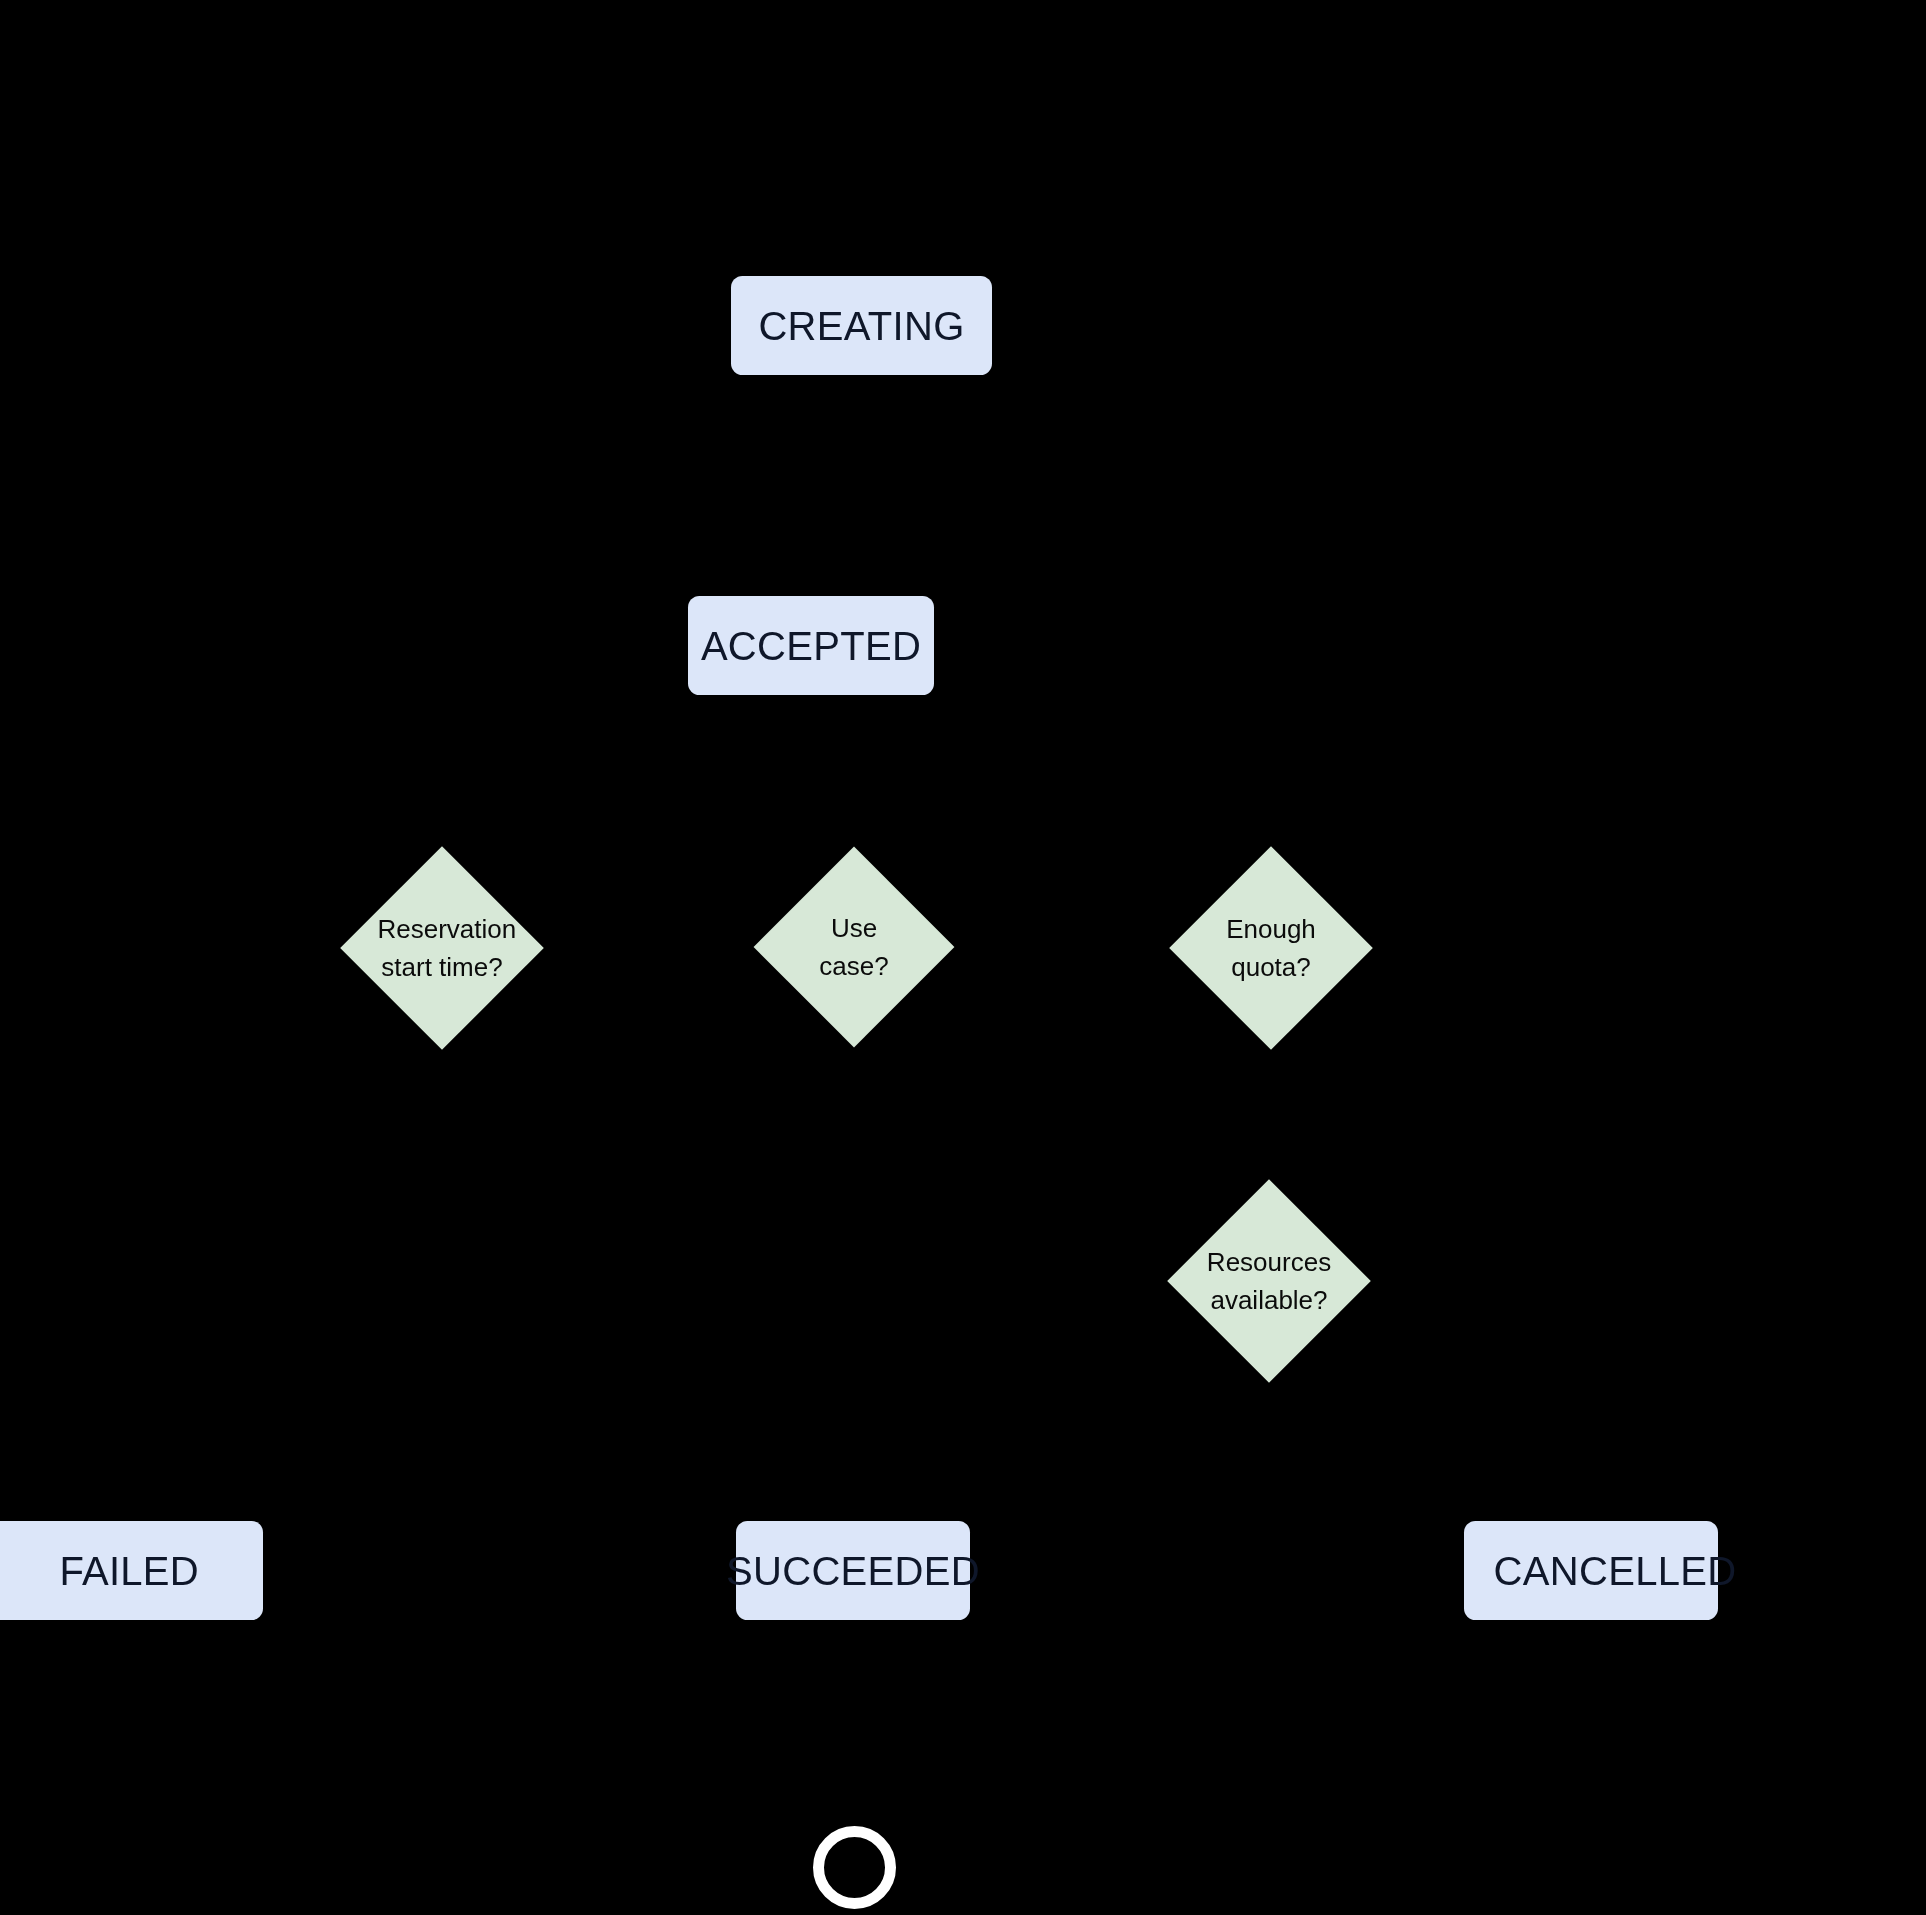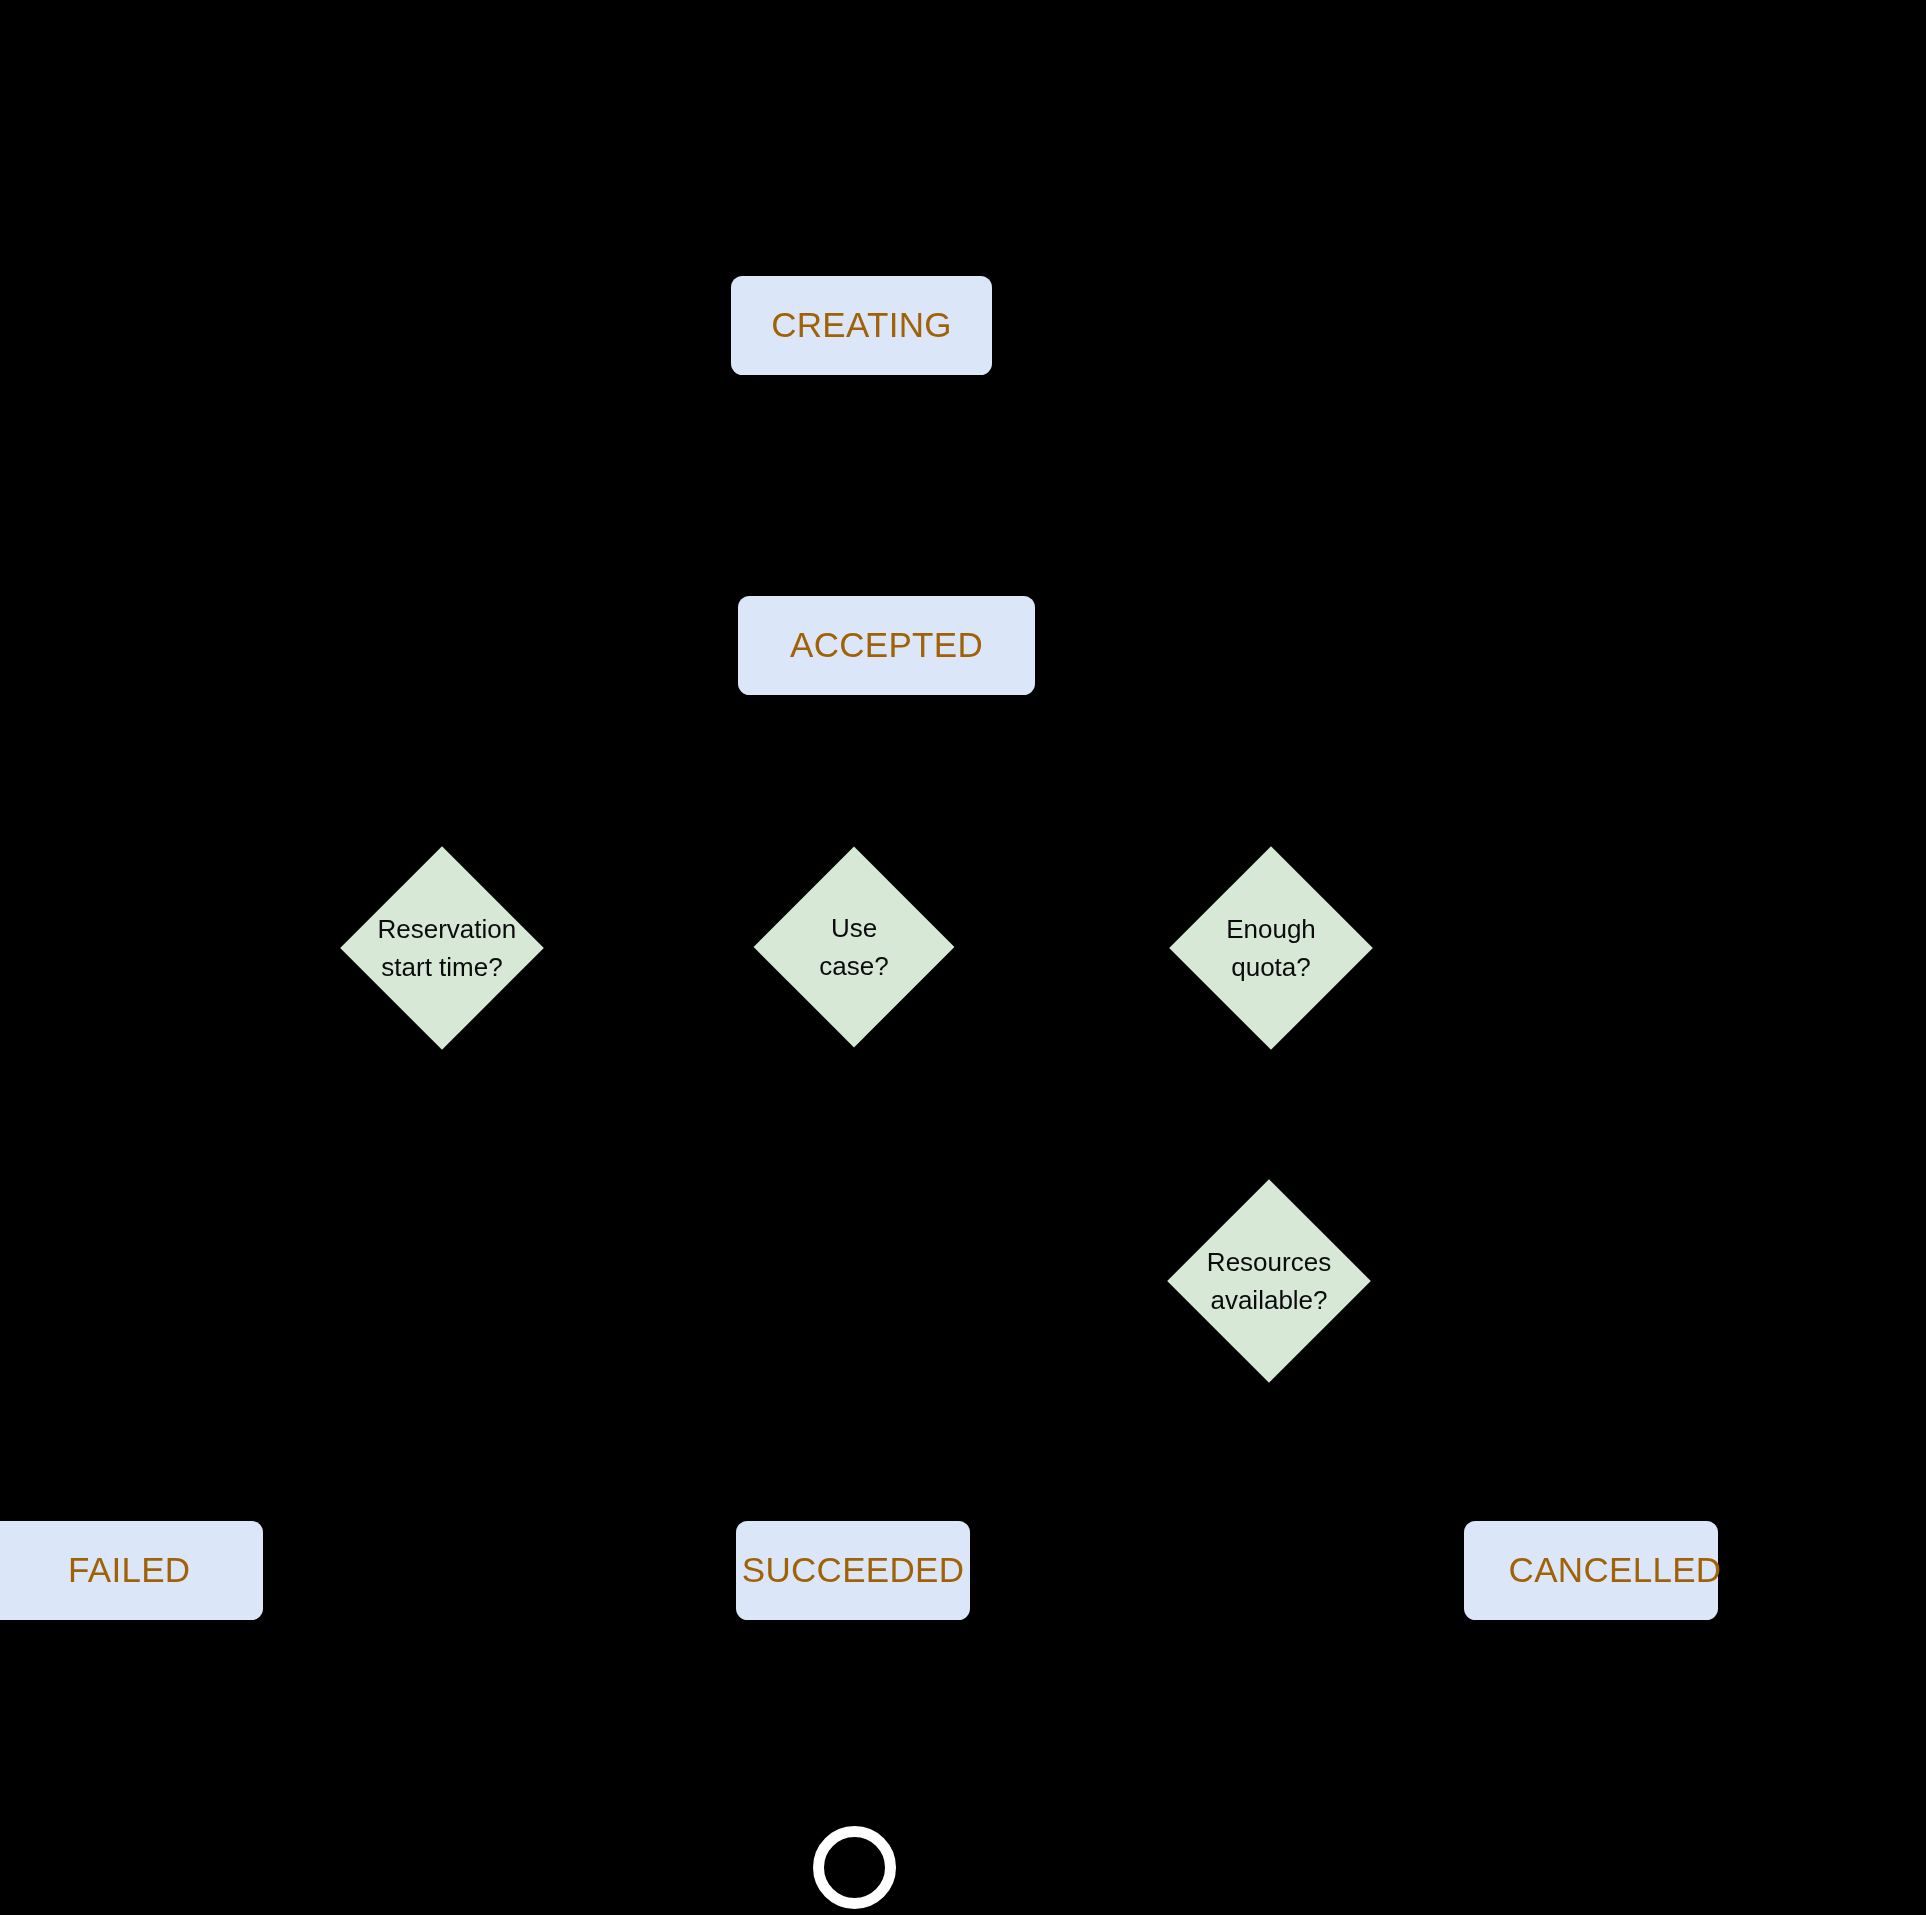--- a/index.html
+++ b/index.html
@@ -21,26 +21,26 @@
     position: absolute;
     background: #dce6f9;
     border-radius: 11.4px;
     display: flex;
     align-items: center;
     justify-content: center;
     box-sizing: border-box;
     color: #111111;
   }
   .state-label {
-    font-size: 35px;
+    font-size: 40px;
     font-weight: 400;
     letter-spacing: 0.3px;
     line-height: 1.1;
     white-space: nowrap;
-    color: #a16207;
+    color: #0f172a;
   }
 
   
   .decision-node {
     position: absolute;
     display: flex;
     align-items: center;
     justify-content: center;
   }
   .decision-shape {
@@ -124,21 +124,21 @@
     <g>
       <path class="edge-path" d="M1670 3137 L1655 3537"></path>
       <path class="edge-path" d="M1635 3502 L1655 3537 L1675 3502 Z" fill="#000000"></path>
     </g>
   </svg>
 
   <div class="state-node" style="left:731px; top:276px; width:261px; height:99px;">
     <span class="state-label">CREATING</span>
   </div>
 
-  <div class="state-node" style="left:738px; top:596px; width:297px; height:99px;">
+  <div class="state-node" style="left:688px; top:596px; width:246px; height:99px;">
     <span class="state-label">ACCEPTED</span>
   </div>
 
   <div class="state-node" style="left:-18px; top:1521px; width:281px; height:99px;">
     <span class="state-label" style="margin-left:13.4px;">FAILED</span>
   </div>
 
   <div class="state-node" style="left:736px; top:1521px; width:234px; height:99px;">
     <span class="state-label">SUCCEEDED</span>
   </div>

